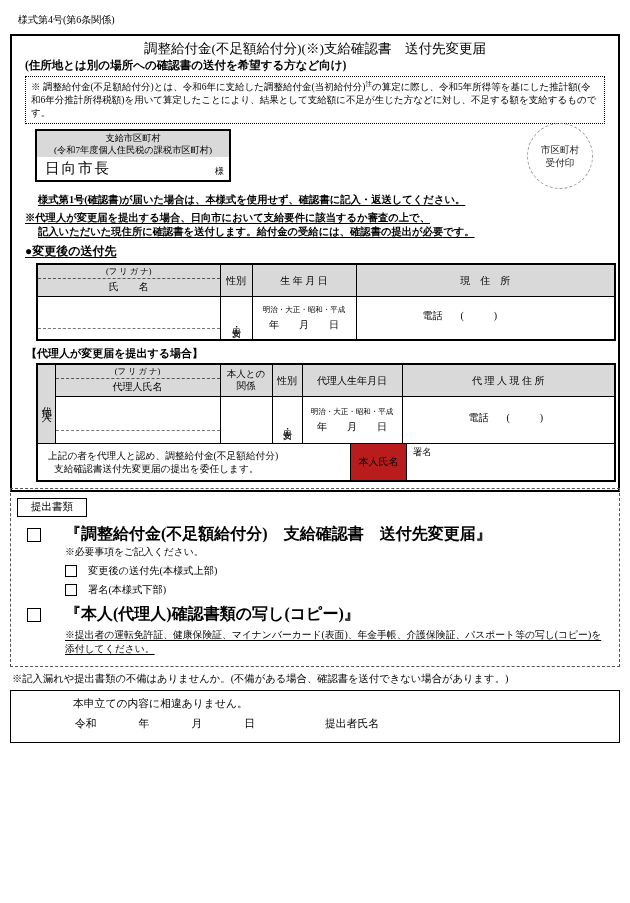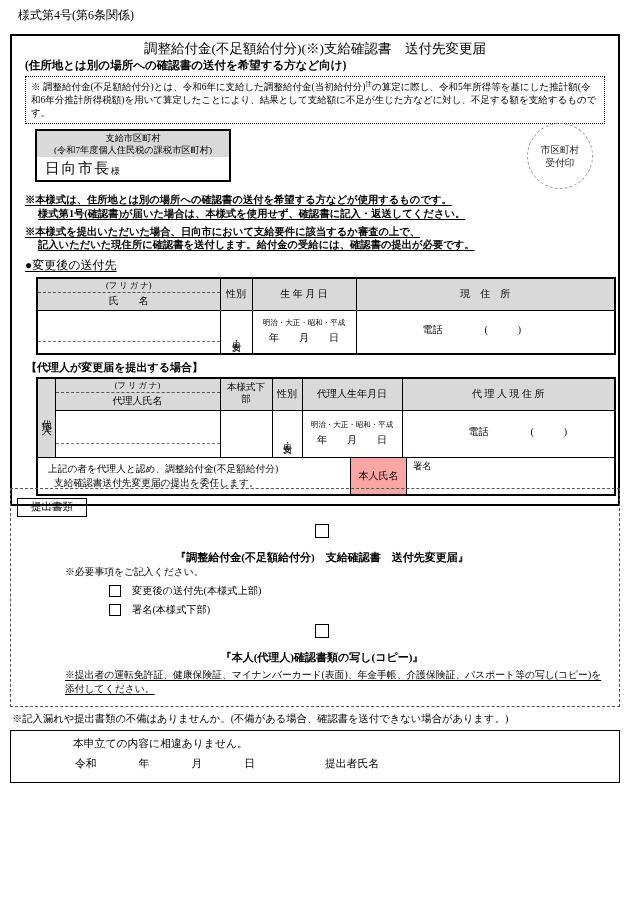--- a/index.html
+++ b/index.html
@@ -1,44 +1,44 @@
 <!DOCTYPE html>
 <html><head>
 <meta charset="utf-8">
 <style>
   html,body { margin:0; padding:0; background:#fff; }
   .page { position:relative; width:630px; height:903px; background:#ffffff;
           font-family:"Liberation Serif","DejaVu Serif",serif; color:#000; overflow:hidden; }
 
-  .form-number { position:absolute; top:7px; left:18px; font-size:12px; }
+  .form-number { position:absolute; top:13px; left:18px; font-size:10px; }
 
   .main-box { position:absolute; top:34px; left:10px; width:610px; box-sizing:border-box;
               border:2px solid #000; padding:4px 13px 8px 13px; }
   .title    { text-align:center; font-size:13.5px; font-weight:normal; line-height:1.3; }
   .subtitle { font-size:11.5px; font-weight:bold; line-height:1.25; }
 
   .def-note { border:1px dotted #000; margin-top:4px; padding:3px 5px; font-size:9.5px; line-height:1.38; }
   .def-note sup { font-size:6.5px; }
 
   .muni-row { display:flex; justify-content:space-between; align-items:flex-start; margin-top:5px; padding-left:10px;gap:28px; }
   .muni-box { width:192px; border:2px solid #000; }
   .muni-header { background:#d9d9d9; text-align:center; font-size:9.2px; line-height:1.25; padding:2px 0 1px; }
-  .muni-body { display:flex; justify-content:flex-start; align-items:flex-end; padding:2px 5px 2px 8px; }
+  .muni-body { display:flex; justify-content:space-between; align-items:flex-end; padding:2px 5px 2px 8px; }
   .mayor { font-size:14.5px; letter-spacing:2px; }
   .sama  { font-size:9px; }
   .stamp-circle { width:64px; height:64px; border:1.2px dashed #999; border-radius:50%;
                   display:flex; flex-direction:column; align-items:center; justify-content:center;
                   font-size:9.6px; line-height:1.45; margin:-6px 12px 0 0; color:#222; }
 
   .usage-notes { margin-top:4px; font-size:10.3px; font-weight:bold; line-height:1.32; }
   .un { text-decoration:underline; text-underline-offset:2px; }
   .indent { margin-left:13px; }
   .gap-top { margin-top:4px; }
 
-  .section-heading { font-size:12px; font-weight:normal; text-decoration:underline;
+  .section-heading { font-size:12px; font-weight:bold; text-decoration:underline;
                      text-underline-offset:2px; margin-top:5px; }
 
   .form-table { border-collapse:collapse; border:2px solid #000; margin-left:11px; width:578px;
                 table-layout:fixed; font-size:10px; }
   .form-table td { border:1px solid #000; padding:0; vertical-align:middle; }
   .hdr td { background:#d9d9d9; text-align:center; }
   .furigana { font-size:8.3px; border-bottom:1px dashed #555; padding:1px 6px; text-align:center;font-family:Liberation Serif, serif; }
   .hdr-name { padding:1px 0 2px; text-align:center; }
   .t1 { margin-top:3px; }
   .t1 .hdr td { height:28px; }
@@ -47,42 +47,42 @@
   .t2 .body td { height:46px; }
   .dash-mid { height:20px; border-bottom:1px dashed #777; }
   .vtext { writing-mode:vertical-rl; text-orientation:upright; display:inline-block; }
   .gender-td { text-align:center; font-size:9.5px; }
   .side-td { text-align:center; font-size:10px; background:#fff; }
   .side-td .vtext { letter-spacing:3px; }
   .birth-td { text-align:center; }
   .era-line { font-size:7.5px; }
   .ymd-line { font-size:10px; margin-top:3px; }
   .addr-td { vertical-align:bottom; }
-  .phone-line { display:flex; padding:0 0 4px 66px; gap:42px; font-size:10px; }
+  .phone-line { display:flex; padding:0 0 4px 66px; gap:18px; font-size:10px; }
   .relation-hdr { font-size:9.5px; line-height:1.25; padding:0 2px; }
   .proxy-heading { font-size:11px; font-weight:bold; margin:5px 0 2px 1px; }
 
   .deleg-td { padding:0 !important; }
   .deleg-row { display:flex; align-items:stretch; min-height:36px; }
   .deleg-text { width:312px; box-sizing:border-box; padding:3px 6px 3px 10px; font-size:9.7px;
                 line-height:1.4; display:flex; flex-direction:column; justify-content:center; }
   .deleg-text .l2 { margin-left:6px; }
-  .principal { width:57px; box-sizing:border-box; background:#fca5a5; border-left:1px solid #000;
+  .principal { width:57px; box-sizing:border-box; background:#b91c1c; border-left:1px solid #000;
                border-right:1px solid #000; display:flex; align-items:center; justify-content:center;
                font-size:10px; }
   .sign-cell { flex:1; font-size:9.3px; padding:2px 6px; }
 
   .bottom-area { position:absolute; top:488px; left:10px; width:610px; }
   .docs-box { box-sizing:border-box; border:1px dashed #555; padding:7px 2px 10px; }
   .docs-label { display:inline-block; border:1px solid #000; padding:1px 13px 2px; font-size:10.5px; margin-left:4px; }
-  .doc-item { display:flex; align-items:center; gap:12px; margin:7px 0 0 14px; font-size:11px; font-weight:bold;flex-direction:column; }
+  .doc-item { display:flex; align-items:center; gap:24px; margin:7px 0 0 14px; font-size:16px; font-weight:bold; }
   .cb   { width:12px; height:12px; border:1.5px solid #000; flex:none; background:#fff; }
   .cb-s { width:10px; height:10px; border:1.3px solid #000; flex:none; background:#fff; }
   .doc-note { margin:1px 0 0 52px; font-size:9.8px; }
-  .sub-item { display:flex; align-items:center; gap:11px; margin:5px 0 0 96px; font-size:10.2px; }
+  .sub-item { display:flex; align-items:center; gap:11px; margin:5px 0 0 52px; font-size:10.2px; }
   .doc-note2 { margin:3px 8px 0 52px; font-size:9.8px; line-height:1.45;
                text-decoration:underline; text-underline-offset:2px; }
 
   .warning { margin:5px 0 0 2px; font-size:10.3px; }
   .final-box { box-sizing:border-box; border:1.5px solid #000; margin-top:4px; padding:6px 0 11px 62px; font-size:10.8px; }
   .date-row { display:flex; gap:42px; margin-top:6px; margin-left:2px; }
   .date-row .submitter { margin-left:28px; }
 </style>
 </head>
 <body>
@@ -110,23 +110,22 @@
           <span class="sama">様</span>
         </div>
       </div>
       <div class="stamp-circle">
         <div>市区町村</div>
         <div>受付印</div>
       </div>
     </div>
 
     <div class="usage-notes">
-      <div class="un">※本様式は、住所地とは別の場所への確認書の送付を希望する方などが使用するものです。</div>
       <div class="un indent">様式第1号(確認書)が届いた場合は、本様式を使用せず、確認書に記入・返送してください。</div>
-      <div class="un gap-top">※本様式を提出いただいた場合、日向市において支給要件に該当するか審査の上で、</div>
+      <div class="un gap-top">※代理人が変更届を提出する場合、日向市において支給要件に該当するか審査の上で、</div>
       <div class="un indent">記入いただいた現住所に確認書を送付します。給付金の受給には、確認書の提出が必要です。</div>
     </div>
 
     <div class="section-heading">●変更後の送付先</div>
 
     <table class="form-table t1">
       <colgroup>
           <col style="width:183px">
           <col style="width:32px">
           <col style="width:104px">
@@ -177,21 +176,21 @@
       <tbody>
           <tr class="hdr">
         <td class="side-td" rowspan="2">
           <span class="vtext">代理人</span>
         </td>
         <td>
           <div class="furigana">(フ リ ガ ナ)</div>
           <div class="hdr-name">代理人氏名</div>
         </td>
         <td>
-          <div class="relation-hdr">本様式下部</div>
+          <div class="relation-hdr">本人との関係</div>
         </td>
         <td>性別</td>
         <td>代理人生年月日</td>
         <td>代 理 人 現 住 所</td>
       </tr>
       <tr class="body">
         <td>
               <div class="dash-mid"></div>
             </td>
         <td></td>

